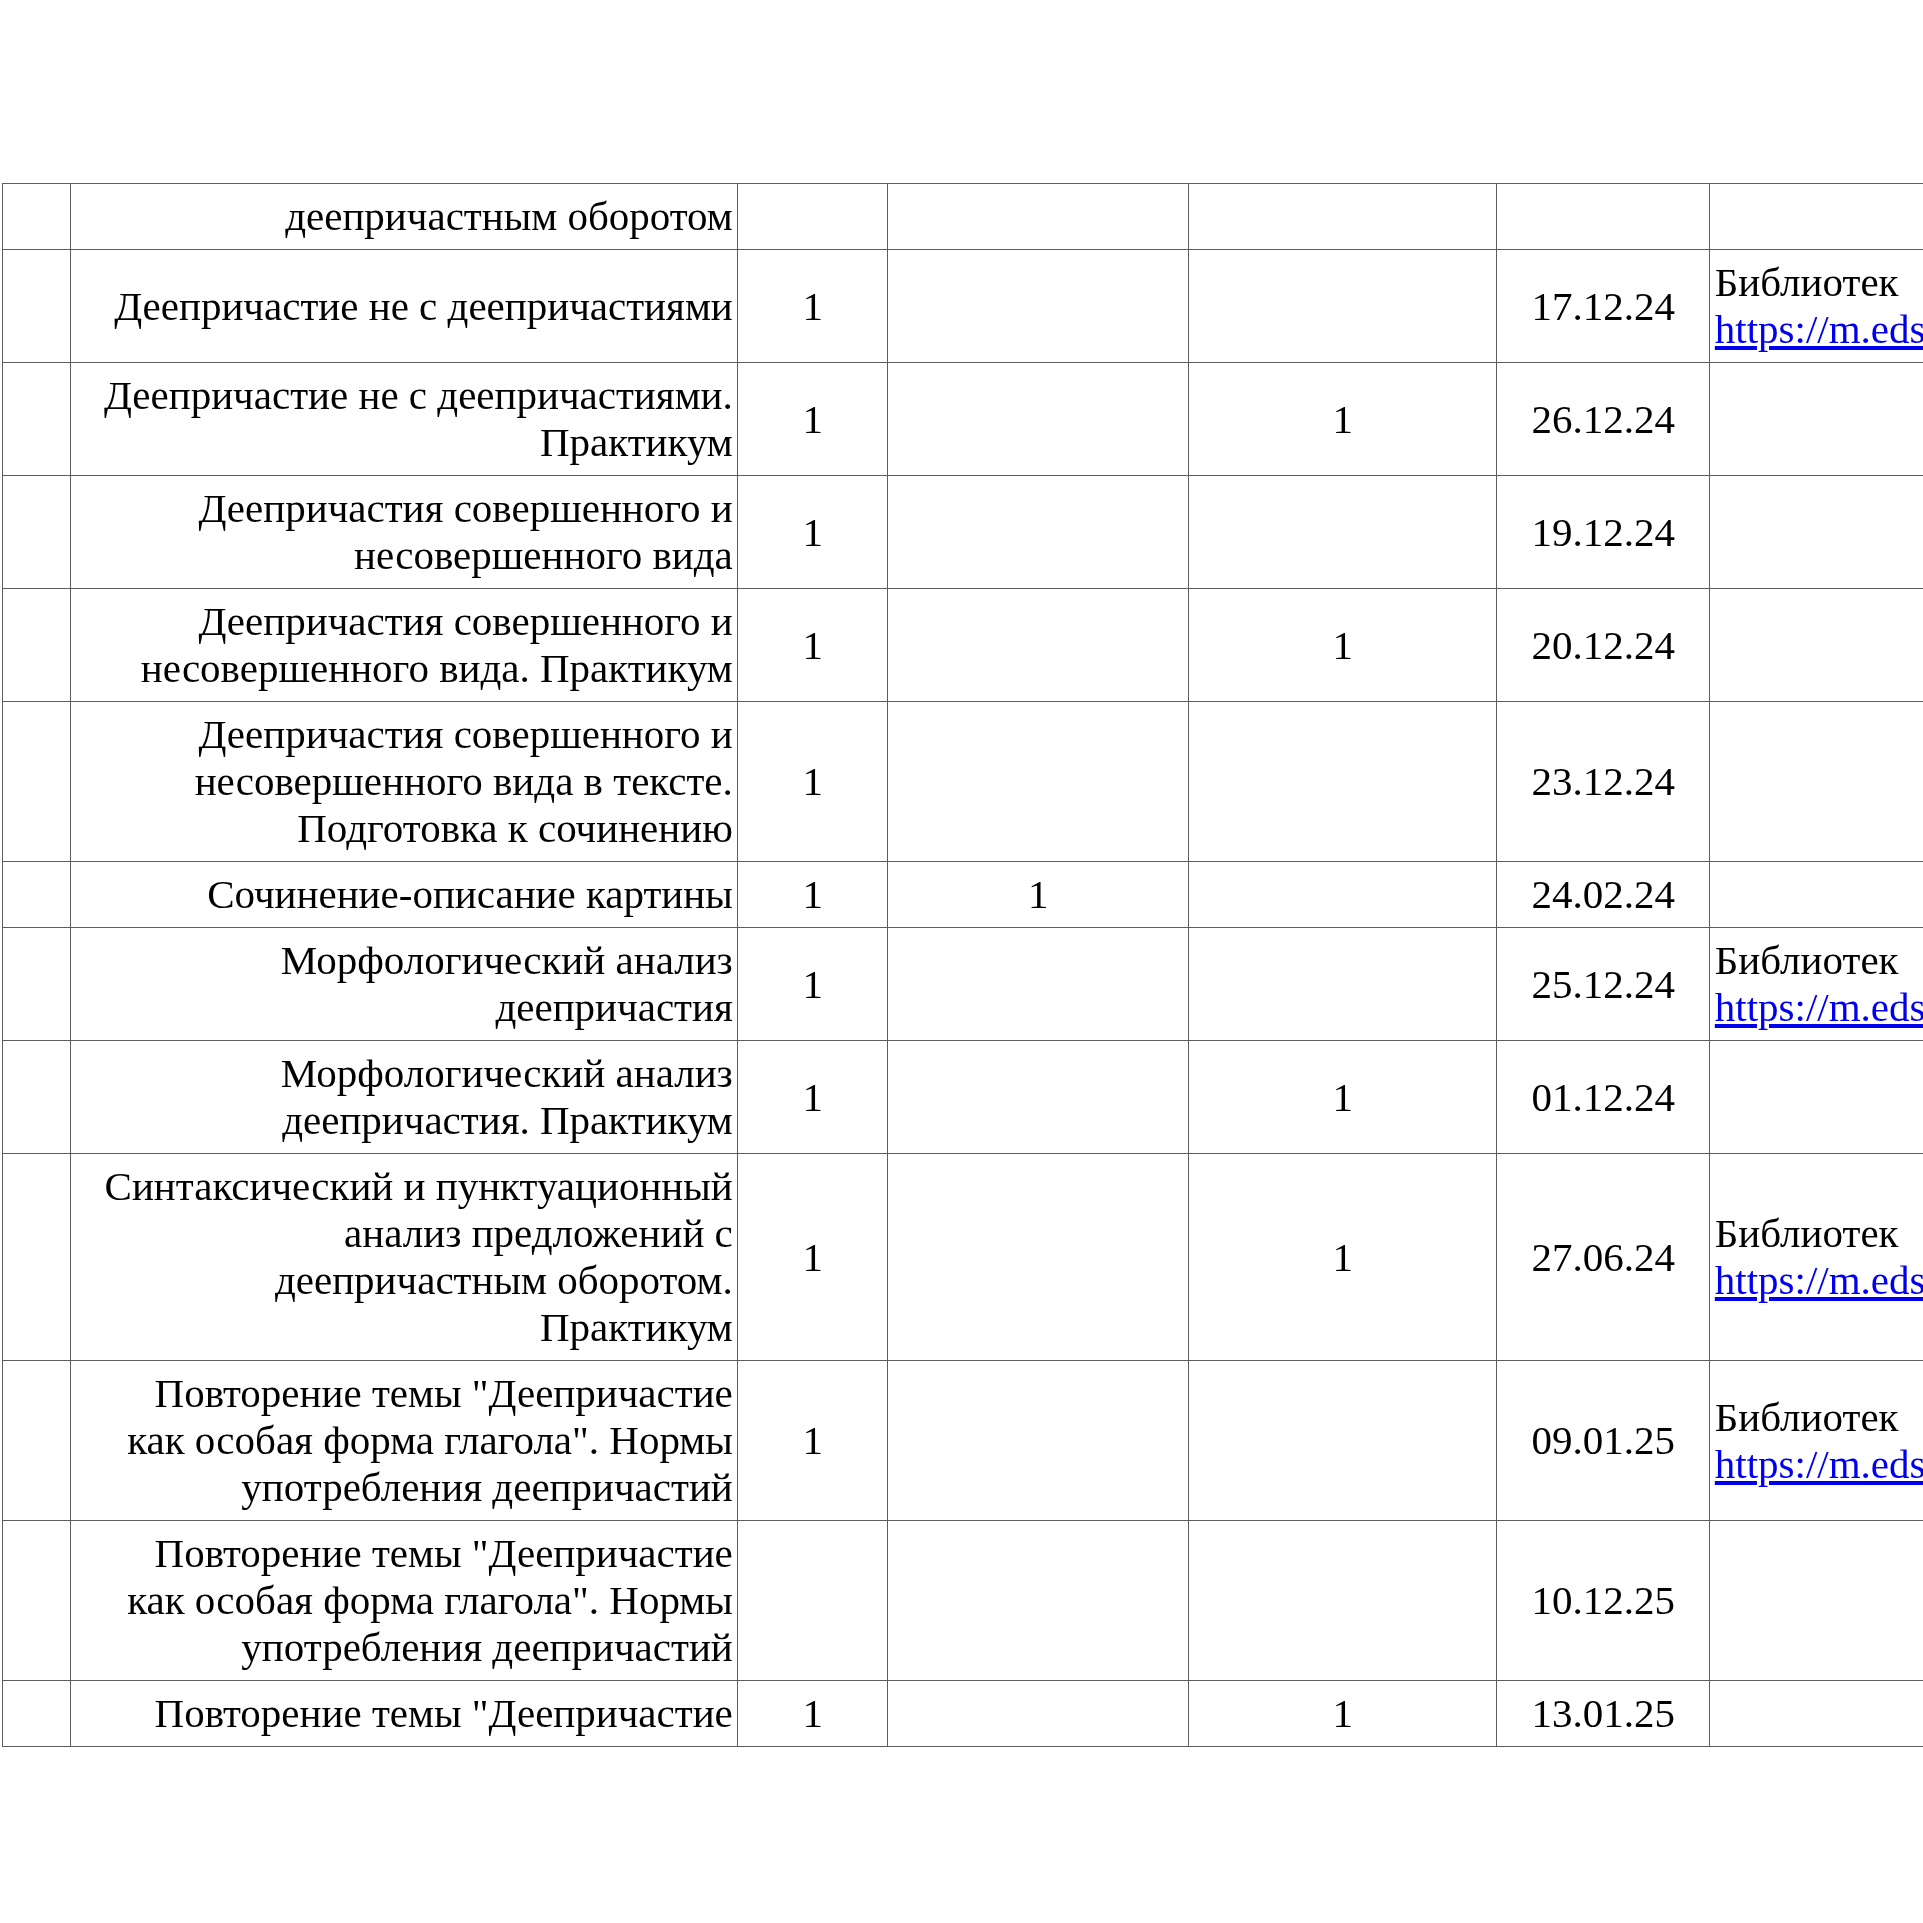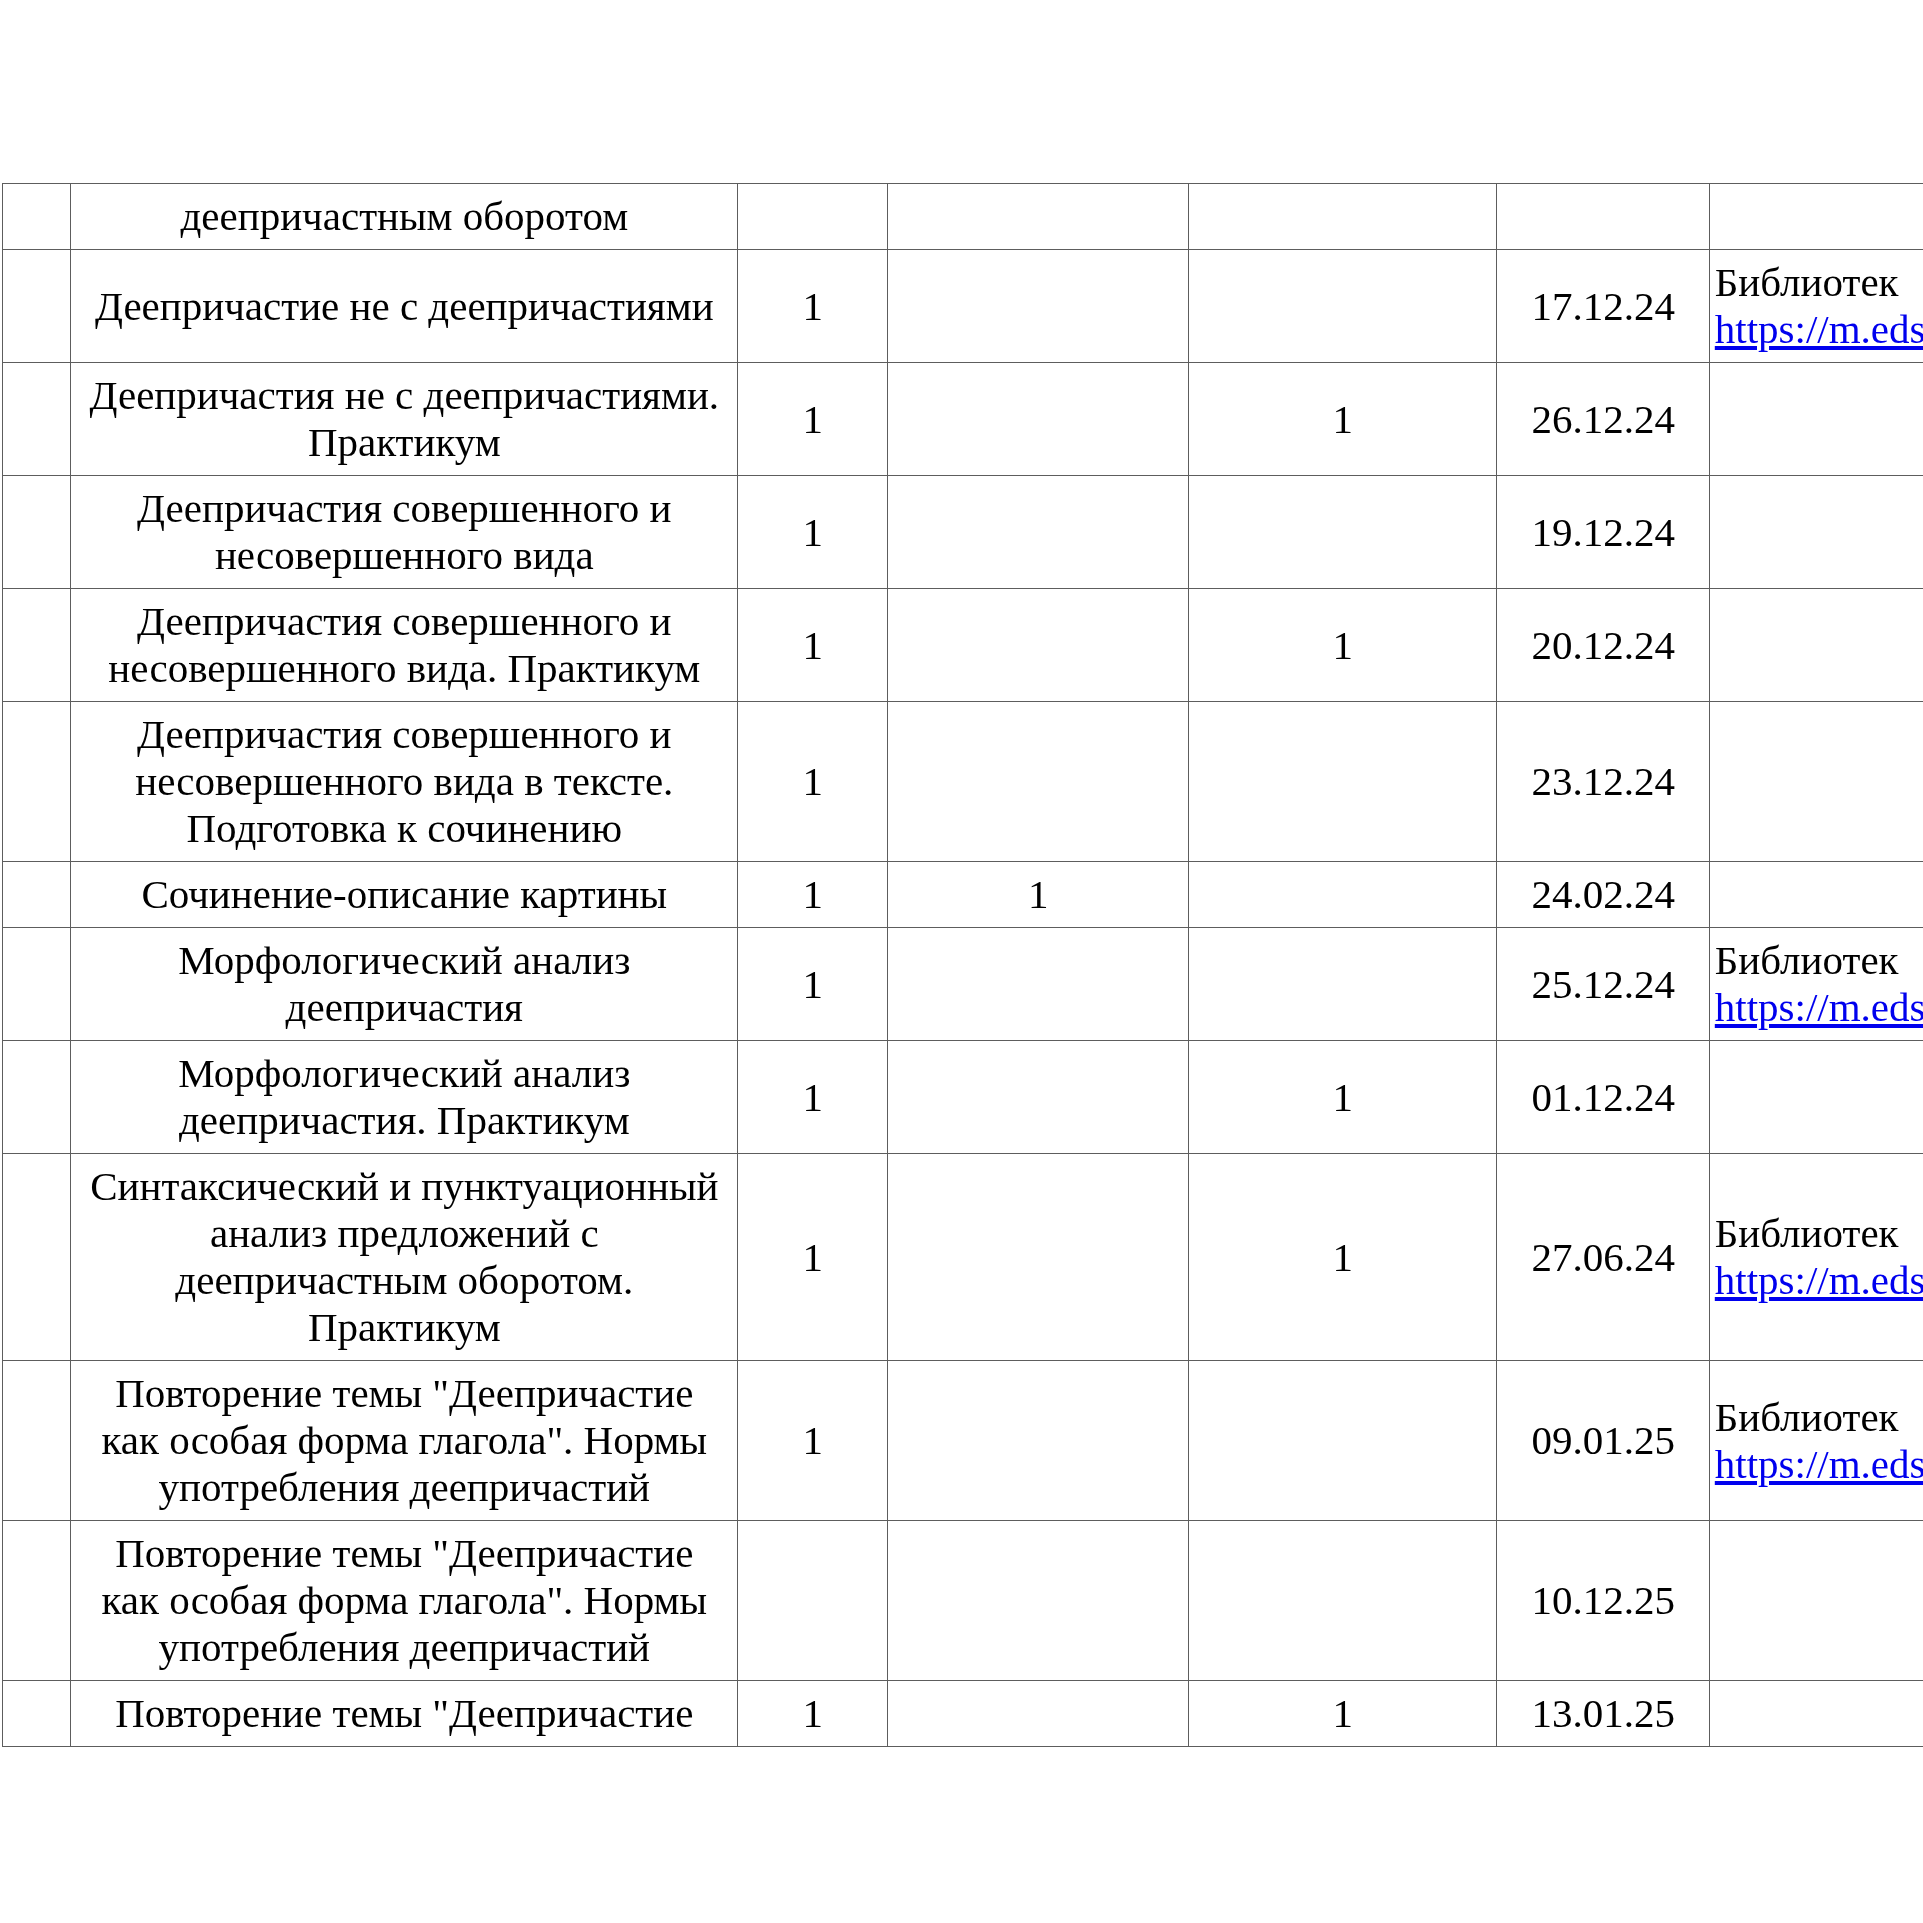--- a/index.html
+++ b/index.html
@@ -37,21 +37,21 @@
     vertical-align: middle;
     padding: 9px 4.5px;
     overflow: hidden;
   }
   td.cell-num {
     padding: 9px 3px;
   }
   td.cell-topic {
     padding-left: 33px;
     white-space: pre-line;
-    text-align: center;
+    text-align: right;
   }
   td.cell-center {
     text-align: center;
   }
   td.cell-materials {
     padding-left: 38px;
     white-space: nowrap;
     text-align: left;
   }
   .lib-title {
@@ -95,21 +95,21 @@
           <td class="cell-center"></td>
           <td class="cell-center"></td>
           <td class="cell-center">17.12.24</td>
           <td class="cell-materials">
             <span class="lib-title">Библиотек</span>
             <a class="lib-link">https://m.eds</a>
           </td>
         </tr>
         <tr>
           <td class="cell-num"></td>
-          <td class="cell-topic">Деепричастия не с деепричастиями.
+          <td class="cell-topic">Деепричастие не с деепричастиями.
 Практикум</td>
           <td class="cell-center">1</td>
           <td class="cell-center"></td>
           <td class="cell-center">1</td>
           <td class="cell-center">26.12.24</td>
           <td class="cell-materials"></td>
         </tr>
         <tr>
           <td class="cell-num"></td>
           <td class="cell-topic">Деепричастия совершенного и

